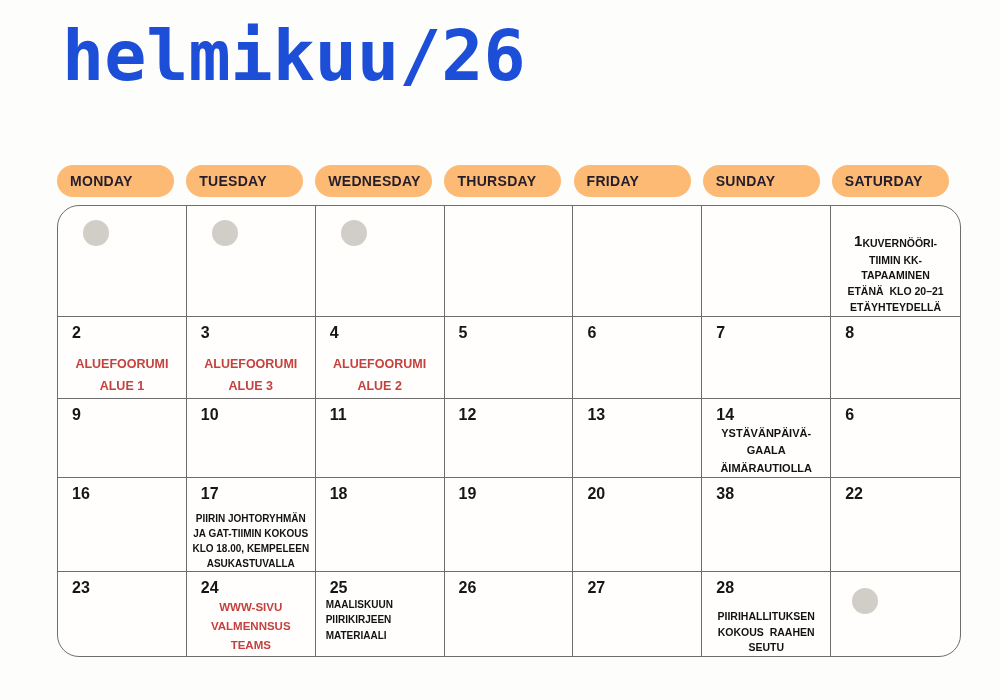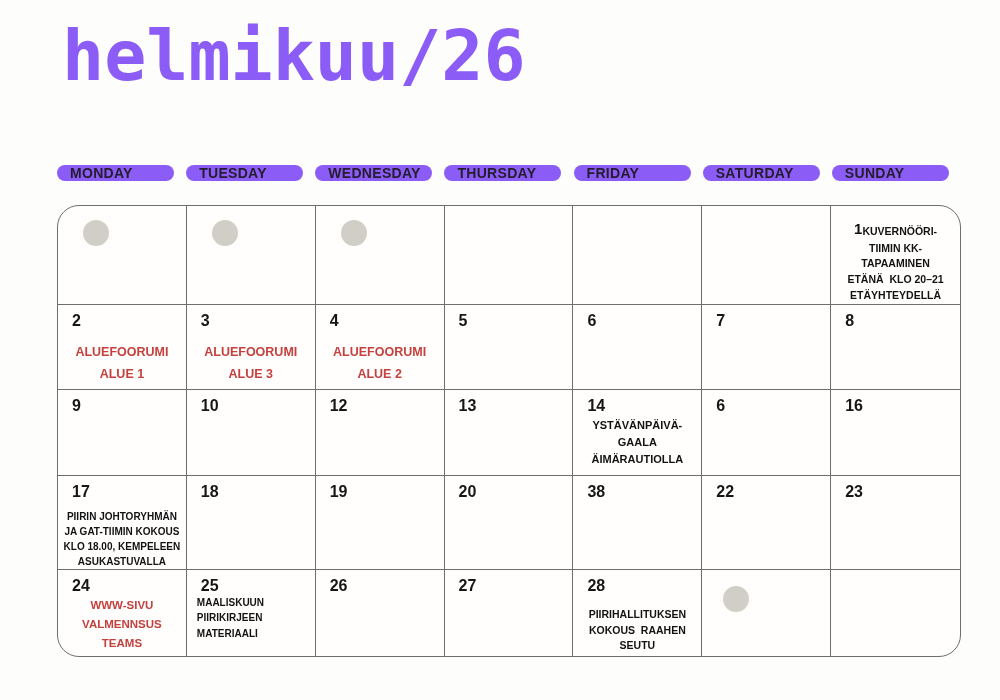--- a/index.html
+++ b/index.html
@@ -6,29 +6,29 @@
   body{
     width:1000px;height:700px;position:relative;overflow:hidden;
     background:#fdfdfb;
     font-family:"Liberation Sans", sans-serif;
     color:#141414;
   }
   .title{
     position:absolute;left:62px;top:20px;margin:0;
     font-family:"DejaVu Sans Mono", monospace;
     font-weight:bold;font-size:70px;line-height:1.05;letter-spacing:0px;
-    color:#8b5cf6;
+    color:#1d4ed8;
   }
   .weekdays{
     position:absolute;left:57px;top:165px;width:904px;
     display:grid;grid-template-columns:repeat(7,1fr);
   }
   .pill{
-    height:16px;width:117px;box-sizing:border-box;
-    background:#8b5cf6;border-radius:16px;
+    height:32px;width:117px;box-sizing:border-box;
+    background:#fdba74;border-radius:16px;
     display:flex;align-items:center;padding-left:13px;
     font-weight:bold;font-size:14px;letter-spacing:0.3px;color:#241d2b;
   }
   .grid{
     position:absolute;left:57px;top:205px;width:904px;height:452px;
     box-sizing:border-box;background:#fffefd;
     border:1.5px solid #6e6e6e;border-radius:22px;overflow:hidden;
     display:grid;grid-template-columns:repeat(7,1fr);grid-template-rows:repeat(5,1fr);
   }
   .cell{
@@ -45,21 +45,21 @@
   .dot{
     display:block;width:26px;height:26px;border-radius:50%;
     background:#d1cec7;margin:10px 0 0 20px;
   }
   .dot-sun{margin:12px 0 0 16px;}
   .event{
     font-weight:bold;white-space:pre-wrap;text-align:center;
     color:#121212;
   }
   .event.red{color:#c4413e;}
-  .ev-1{font-size:10.5px;line-height:1.5;margin-top:8px;}
+  .ev-1{font-size:10.5px;line-height:1.5;margin-top:20px;}
   .inline-num{font-size:15px;font-weight:bold;vertical-align:1px;}
   .ev-r2{font-size:12.5px;line-height:1.75;margin-top:13px;}
   .ev-14{font-size:11px;line-height:1.55;margin-top:2px;}
   .ev-17{font-size:10px;line-height:1.5;margin-top:9px;}
   .ev-24{font-size:11.5px;line-height:1.65;margin-top:1px;}
   .ev-25{font-size:10px;line-height:1.55;text-align:left;padding-left:5px;}
   .ev-28{font-size:10.5px;line-height:1.5;margin-top:12px;}
 </style>
 </head>
 <body>
@@ -67,22 +67,22 @@
 <div>
 
   <h1 class="title">helmikuu/26</h1>
 
   <div class="weekdays">
     <div class="pill">MONDAY</div>
     <div class="pill">TUESDAY</div>
     <div class="pill">WEDNESDAY</div>
     <div class="pill">THURSDAY</div>
     <div class="pill">FRIDAY</div>
+    <div class="pill">SUNDAY</div>
     <div class="pill">SATURDAY</div>
-    <div class="pill">SUNDAY</div>
   </div>
 
   <div class="grid">
 
     <div class="cell">
       <span class="dot"></span>
     </div>
     <div class="cell">
       <span class="dot"></span>
     </div>
@@ -128,20 +128,23 @@
       <span class="num">8</span>
     </div>
 
     <div class="cell">
       <span class="num">9</span>
     </div>
     <div class="cell">
       <span class="num">10</span>
     </div>
     <div class="cell">
+      <span class="num">11</span>
+    </div>
+    <div class="cell">
       <span class="num">12</span>
     </div>
     <div class="cell">
       <span class="num">13</span>
     </div>
     <div class="cell">
       <span class="num">14</span>
       <div class="event ev-14">YSTÄVÄNPÄIVÄ-
 GAALA
 ÄIMÄRAUTIOLLA</div>

